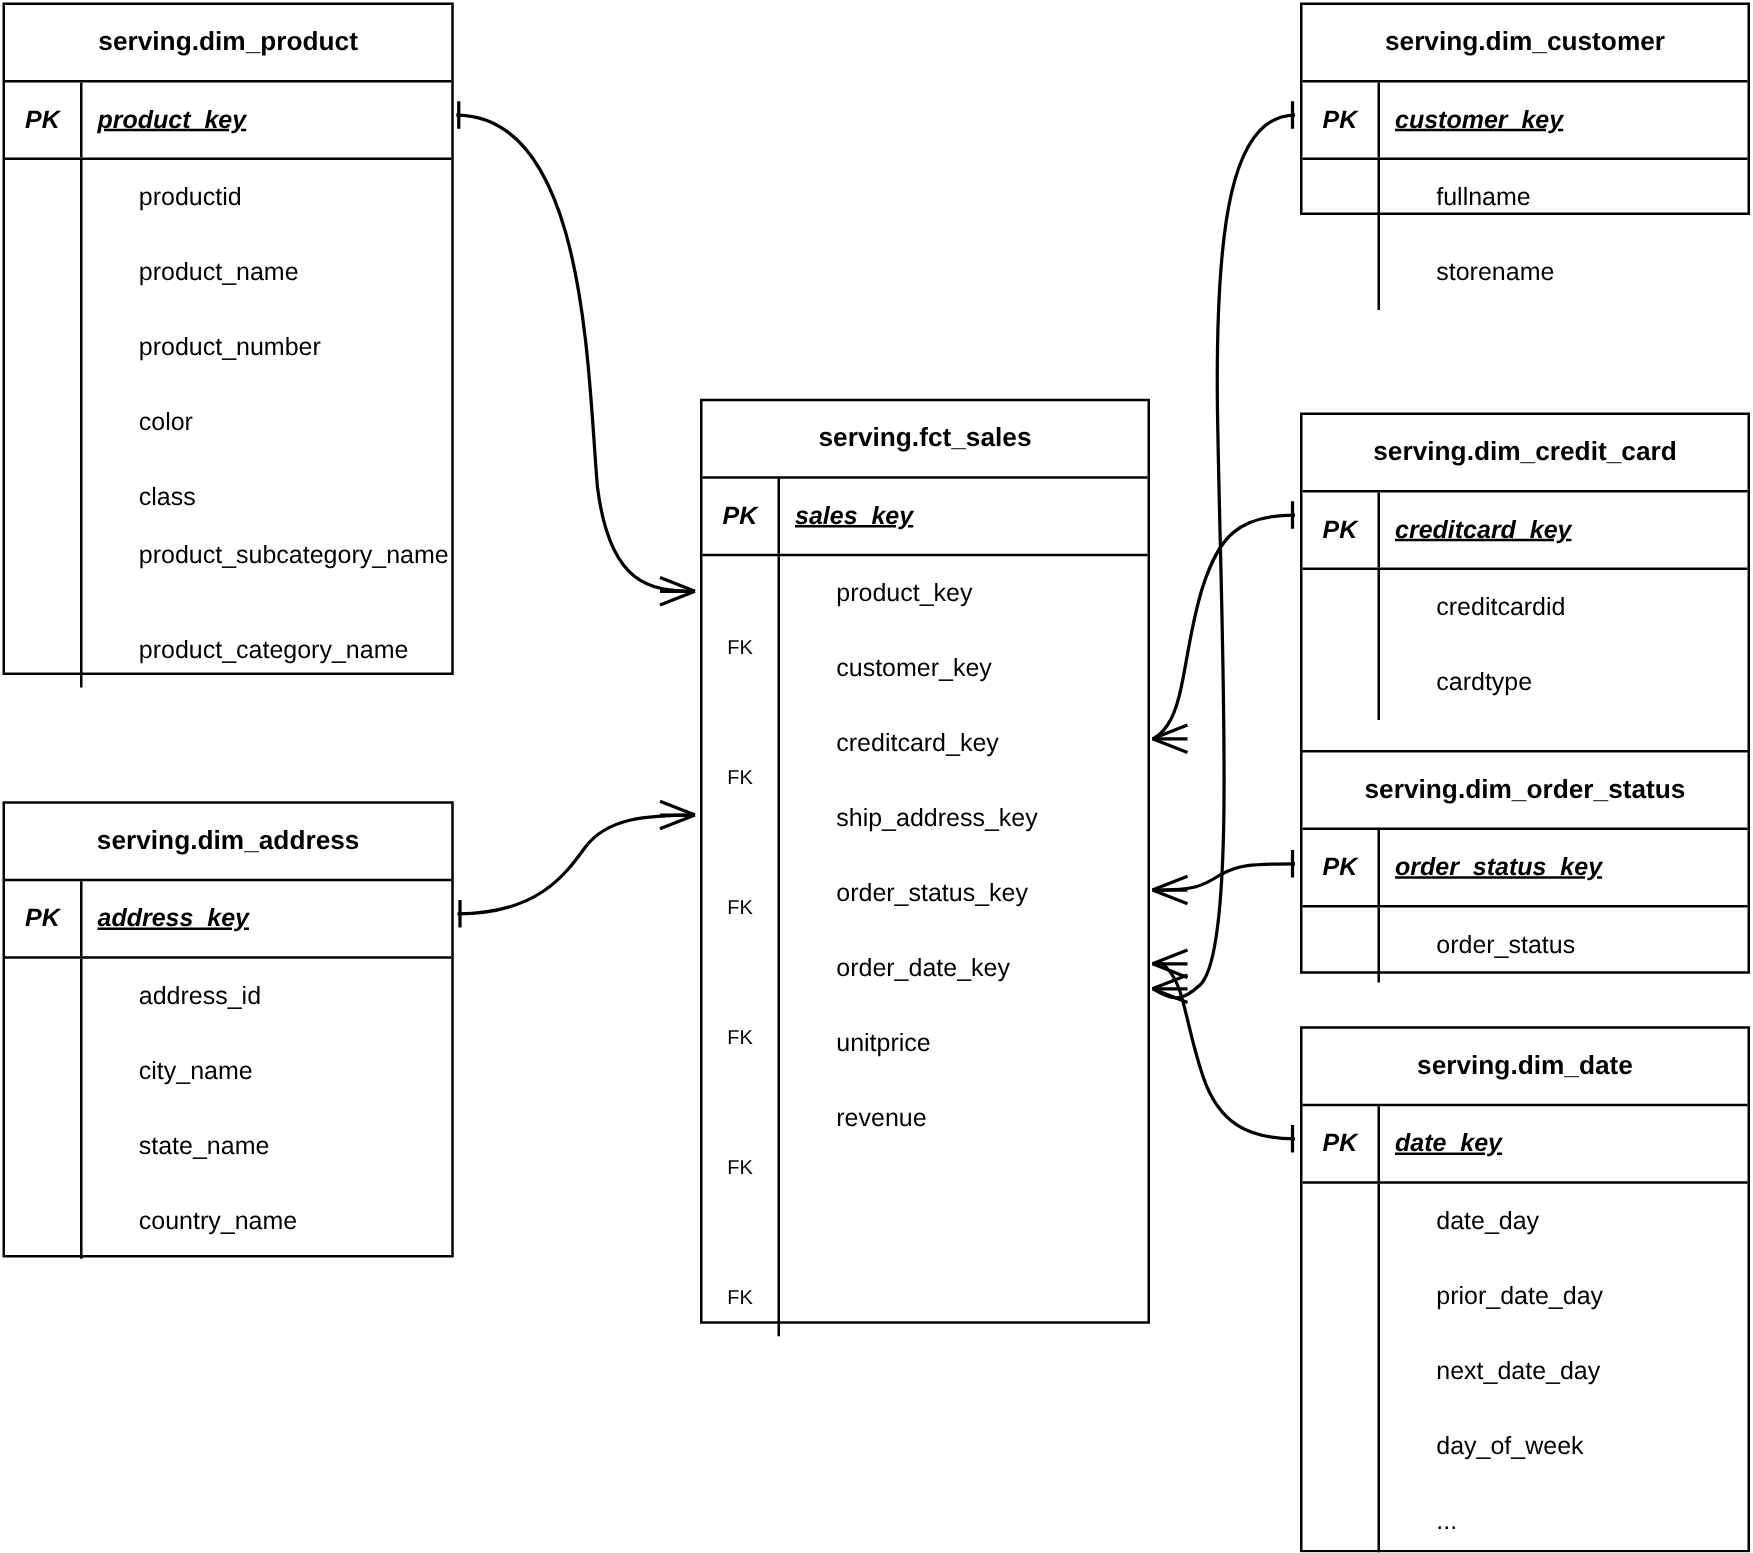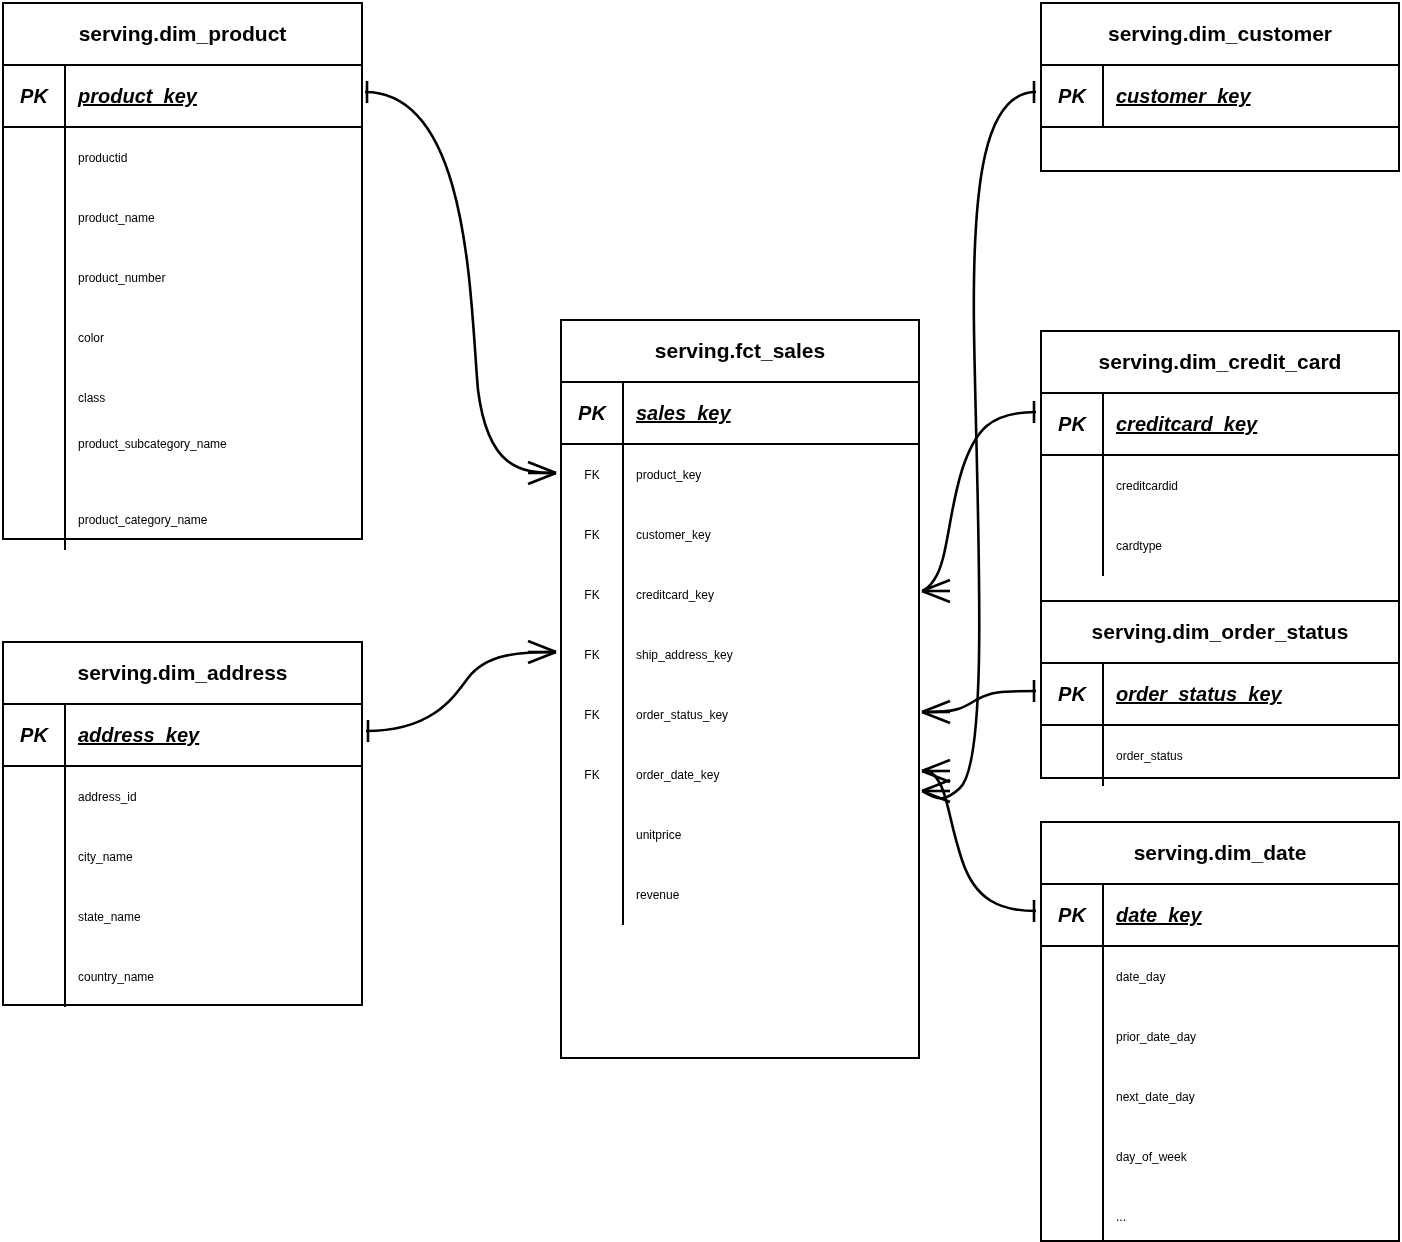--- a/index.html
+++ b/index.html
@@ -87,32 +87,34 @@
   .attrs .fkstack {
     flex: 0 0 62px;
     width: 62px;
     box-sizing: border-box;
     border-right: 2px solid #000000;
   }
   .attrs .fkstack .fkcell {
     height: 60px;
     line-height: 60px;
     text-align: center;
-    font-size: 12px;
+    font-size: 16px;
+    margin-top: 44px;
   }
   .attrs .list {
     flex: 1 1 auto;
     box-sizing: border-box;
     padding-left: 12px;
   }
   .attr {
     height: 60px;
     line-height: 60px;
-    font-size: 12px;
+    font-size: 20px;
     white-space: nowrap;
+    margin-left: 33px;
   }
   .attr.wrap {
     height: 60px;
     line-height: 28px;
     padding-top: 2px;
     white-space: normal;
   }
 </style>
 </head>
 <body>
@@ -238,20 +240,24 @@
   </div>
 
   <div class="entity" style="left:1040px; top:2px; width:360px; height:170px;">
     <div class="ent-title">serving.dim_customer</div>
     <div class="row pkrow">
       <div class="keycol">PK</div>
       <div class="namecol pk">customer_key</div>
     </div>
     <div class="attrs">
       <div class="keycol blank"></div>
+      <div class="list">
+        <div class="attr">fullname</div>
+        <div class="attr">storename</div>
+      </div>
     </div>
   </div>
 
   <div class="entity" style="left:1040px; top:330px; width:360px; height:273px;">
     <div class="ent-title">serving.dim_credit_card</div>
     <div class="row pkrow">
       <div class="keycol">PK</div>
       <div class="namecol pk">creditcard_key</div>
     </div>
     <div class="attrs">

